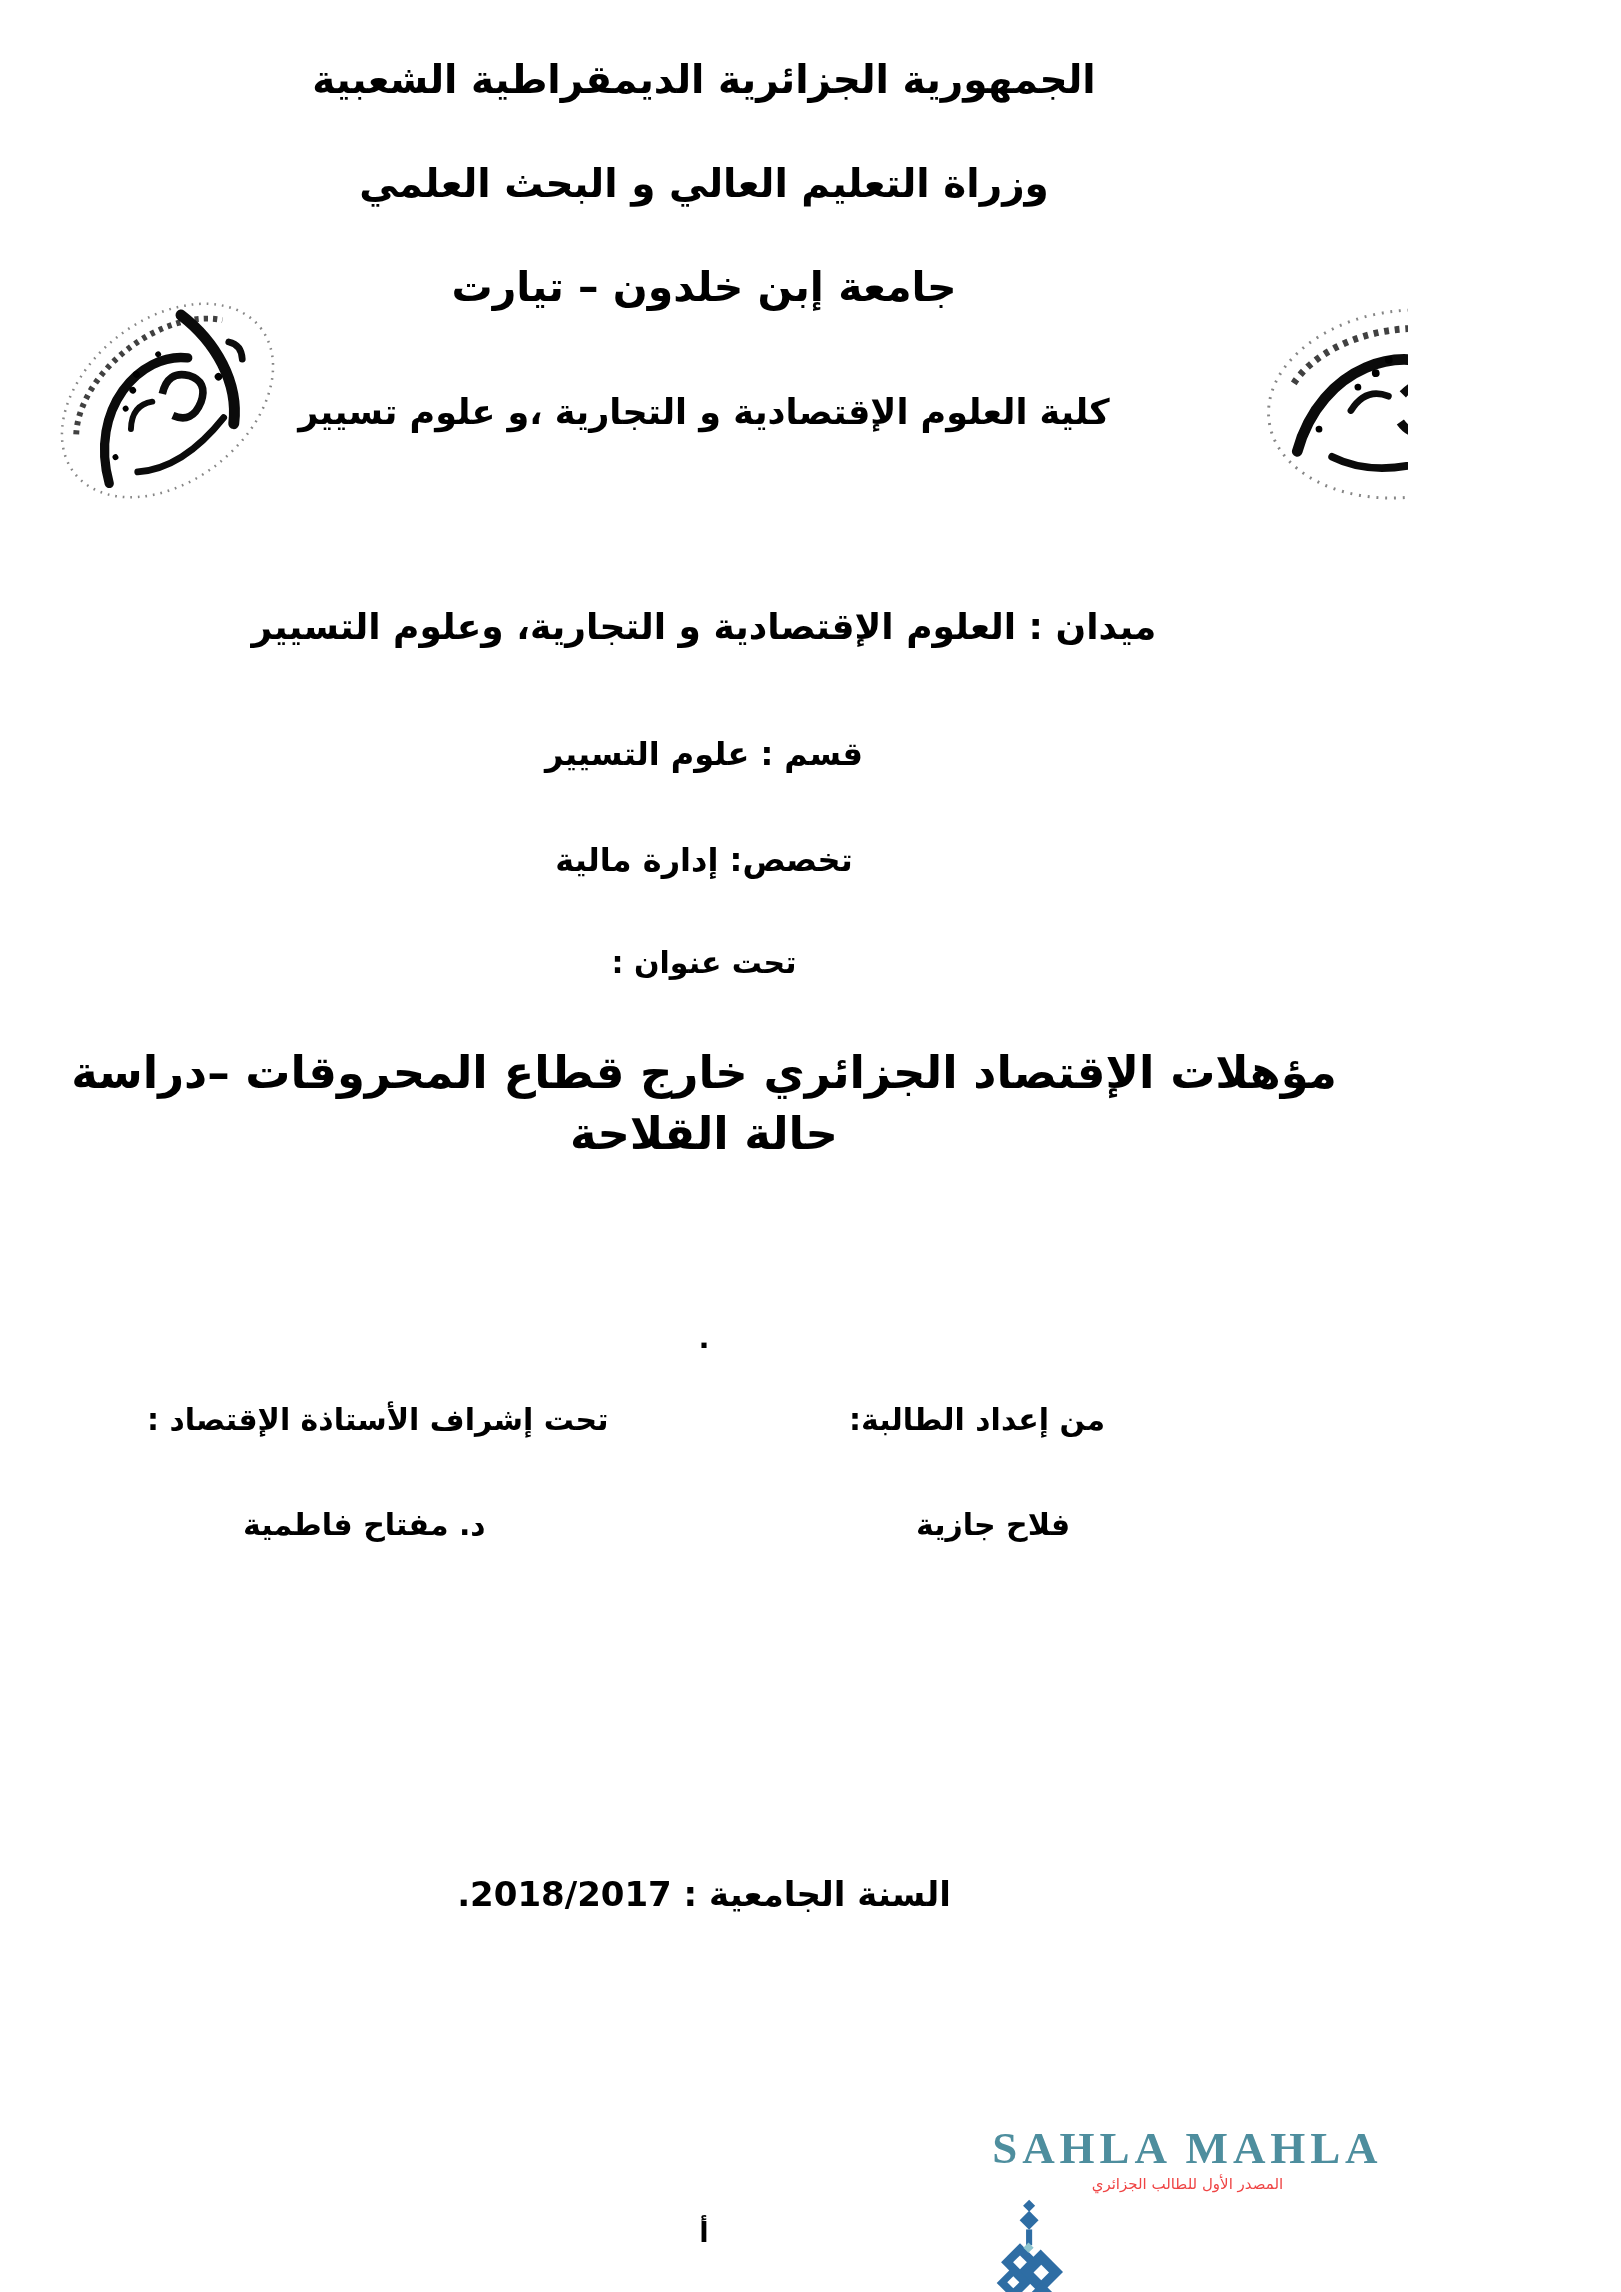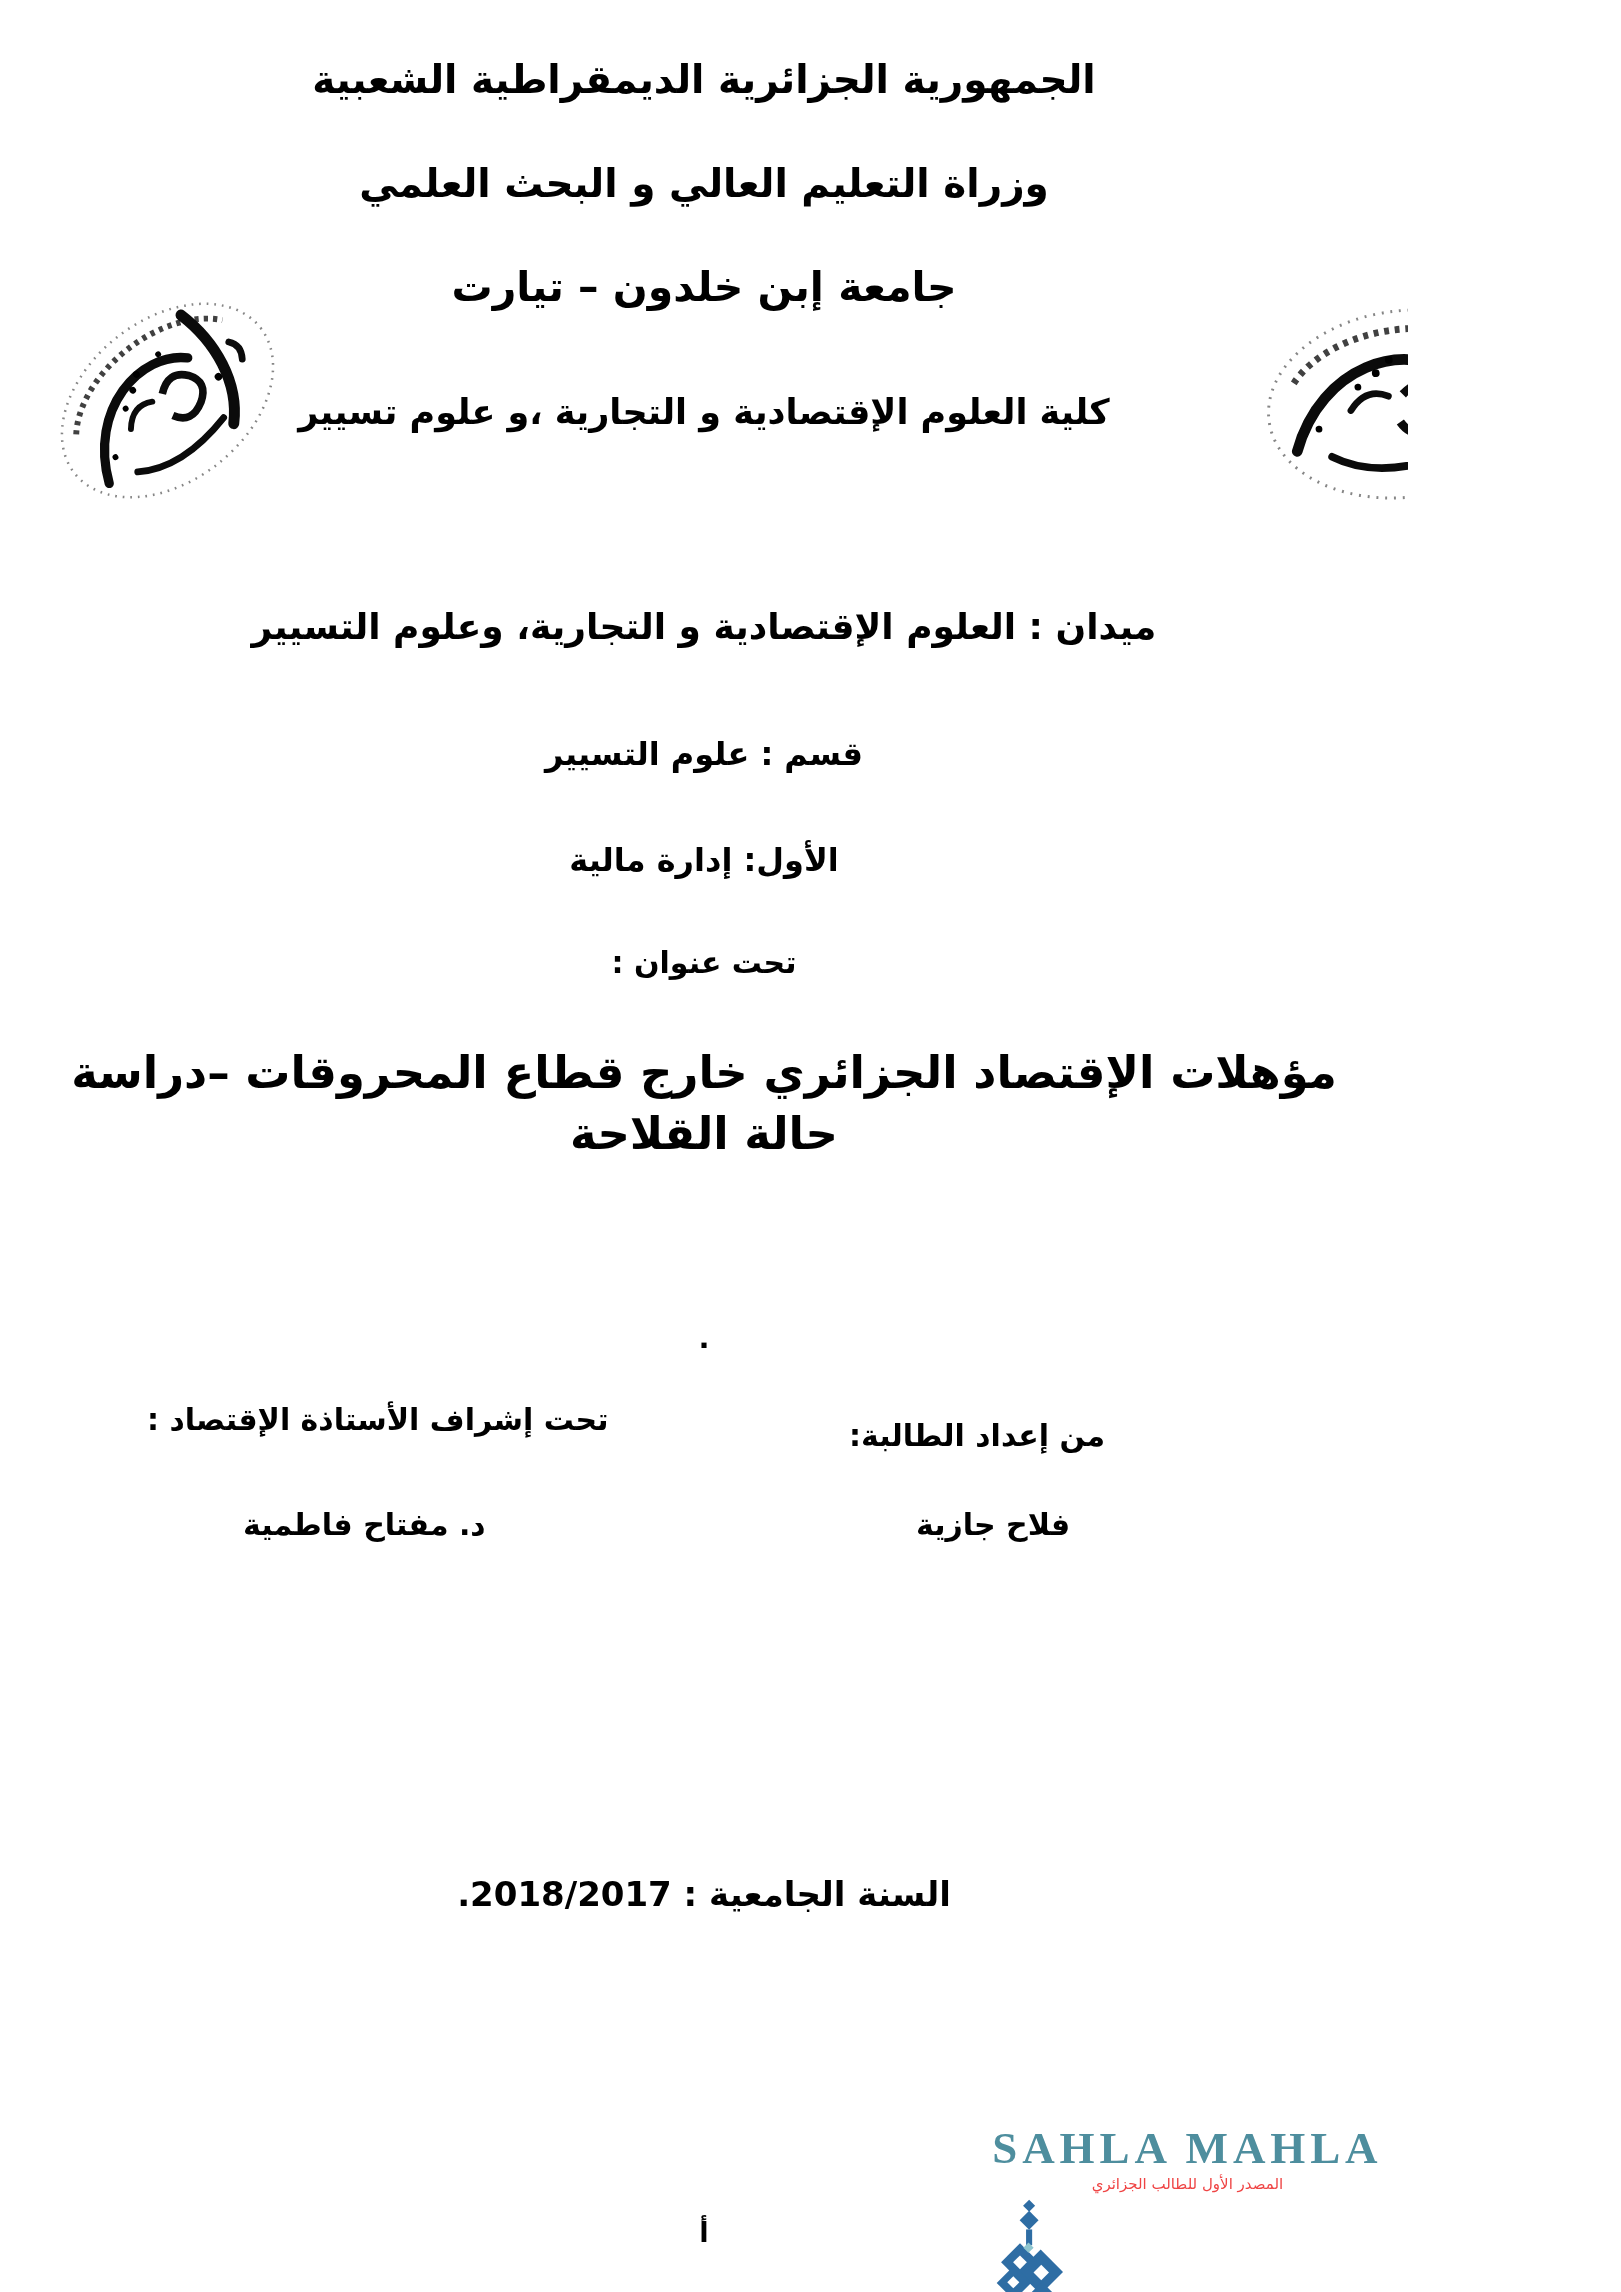--- a/index.html
+++ b/index.html
@@ -25,21 +25,21 @@
   .l-dept{top:735px;font-size:32px;}
   .l-spec{top:841px;font-size:32px;}
   .l-under{top:945px;font-size:30px;}
   .l-title{top:1043px;font-size:45px;white-space:normal;padding:0 59px;line-height:1.35;}
   .l-period{top:1174px;font-size:51px;letter-spacing:1px;}
   .l-dot{top:1321px;font-size:29px;font-weight:bold;}
   .l-year{top:1874px;font-size:34px;}
   .abs-text{
     position:absolute;direction:rtl;font-weight:bold;white-space:nowrap;font-size:30px;
   }
-  .prepared-label{top:1402px;right:303px;margin-top:16px;}
+  .prepared-label{top:1402px;right:303px;}
   .student-name{top:1507px;left:916px;}
   .supervisor-label{top:1402px;left:147px;}
   .supervisor-name{top:1507px;left:243px;}
   .seal{position:absolute;}
   .seal-left{left:41px;top:267px;width:253px;height:267px;transform:rotate(-38deg);}
   .seal-right{left:1257px;top:302px;width:294px;height:204px;transform:rotate(-7deg);}
   .watermark{
     position:absolute;top:2098px;right:25.5px;
     display:flex;flex-direction:column;align-items:flex-start;gap:5.9px;
   }
@@ -100,21 +100,21 @@
       <circle cx="140" cy="58" r="4"></circle>
       <circle cx="105" cy="82" r="3.5"></circle>
     <circle cx="215" cy="120" r="4.5"></circle>
       <circle cx="175" cy="55" r="3.5"></circle>
       <circle cx="60" cy="120" r="3.5"></circle>
   </svg>
 
   <div class="cline l-faculty">كلية العلوم الإقتصادية و التجارية ،و علوم تسيير</div>
   <div class="cline l-field">ميدان : العلوم الإقتصادية و التجارية، وعلوم التسيير</div>
   <div class="cline l-dept">قسم : علوم التسيير</div>
-  <div class="cline l-spec">الأول: إدارة مالية</div>
+  <div class="cline l-spec">تخصص: إدارة مالية</div>
   <div class="cline l-under">تحت عنوان :</div>
 
   <div class="cline l-title">مؤهلات الإقتصاد الجزائري خارج قطاع المحروقات –دراسة حالة القلاحة</div>
   <div class="cline l-dot">.</div>
 
   <div class="abs-text prepared-label">من إعداد الطالبة:</div>
   <div class="abs-text student-name">فلاح جازية</div>
   <div class="abs-text supervisor-label">تحت إشراف الأستاذة الإقتصاد :</div>
   <div class="abs-text supervisor-name">د. مفتاح فاطمية</div>
 

